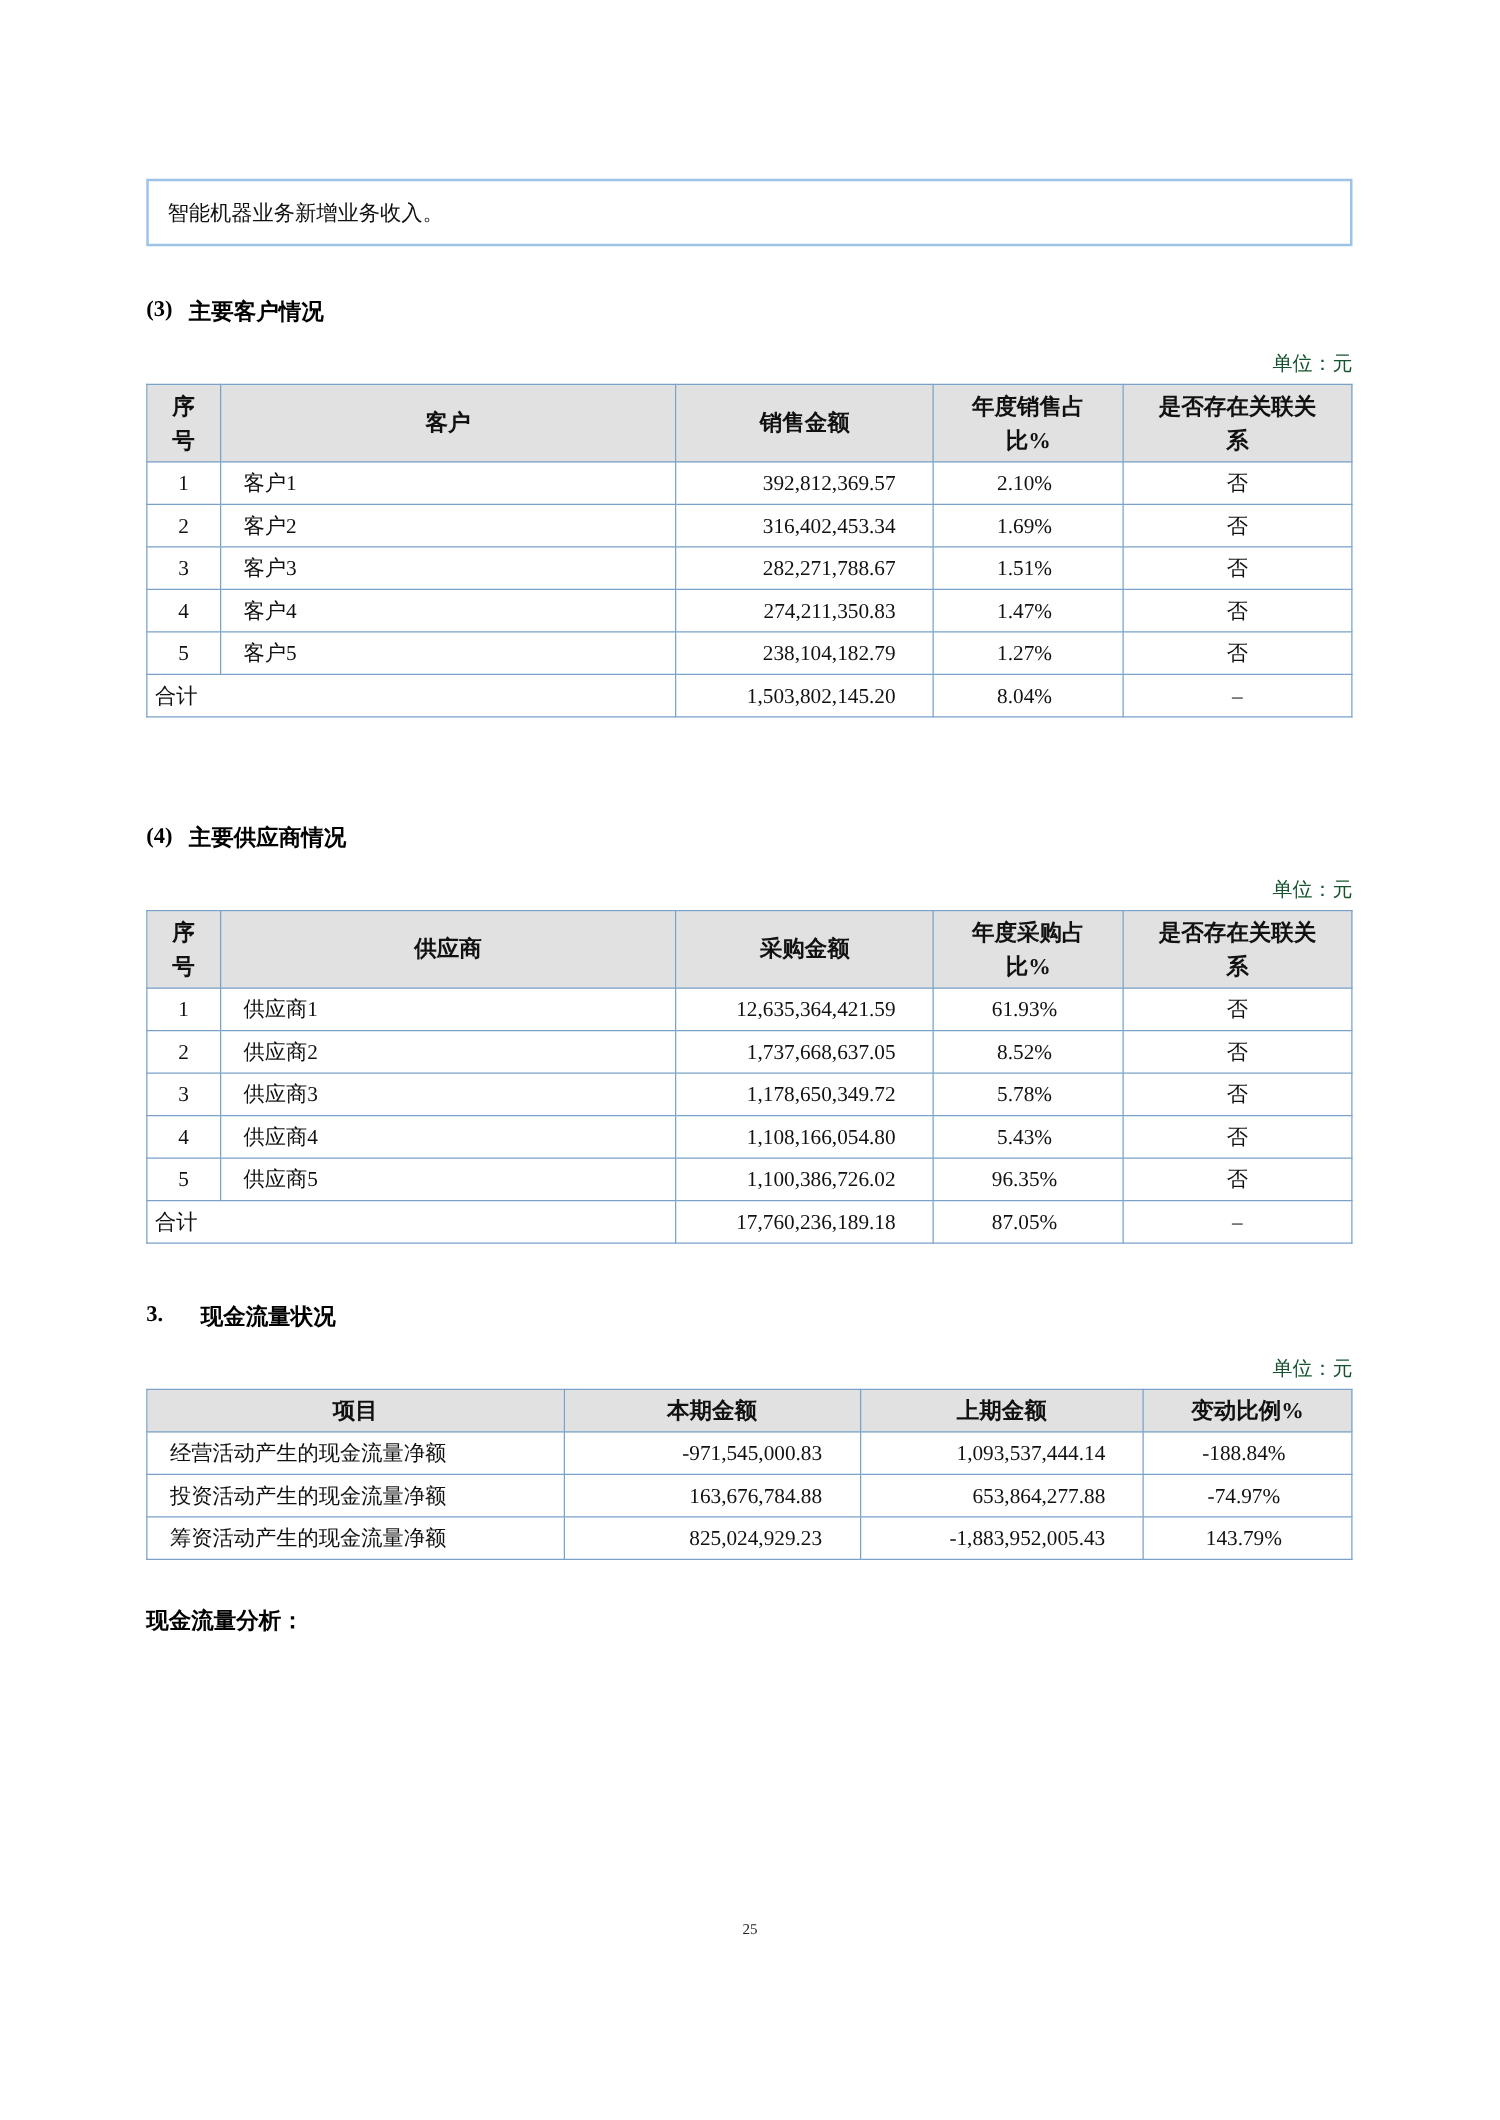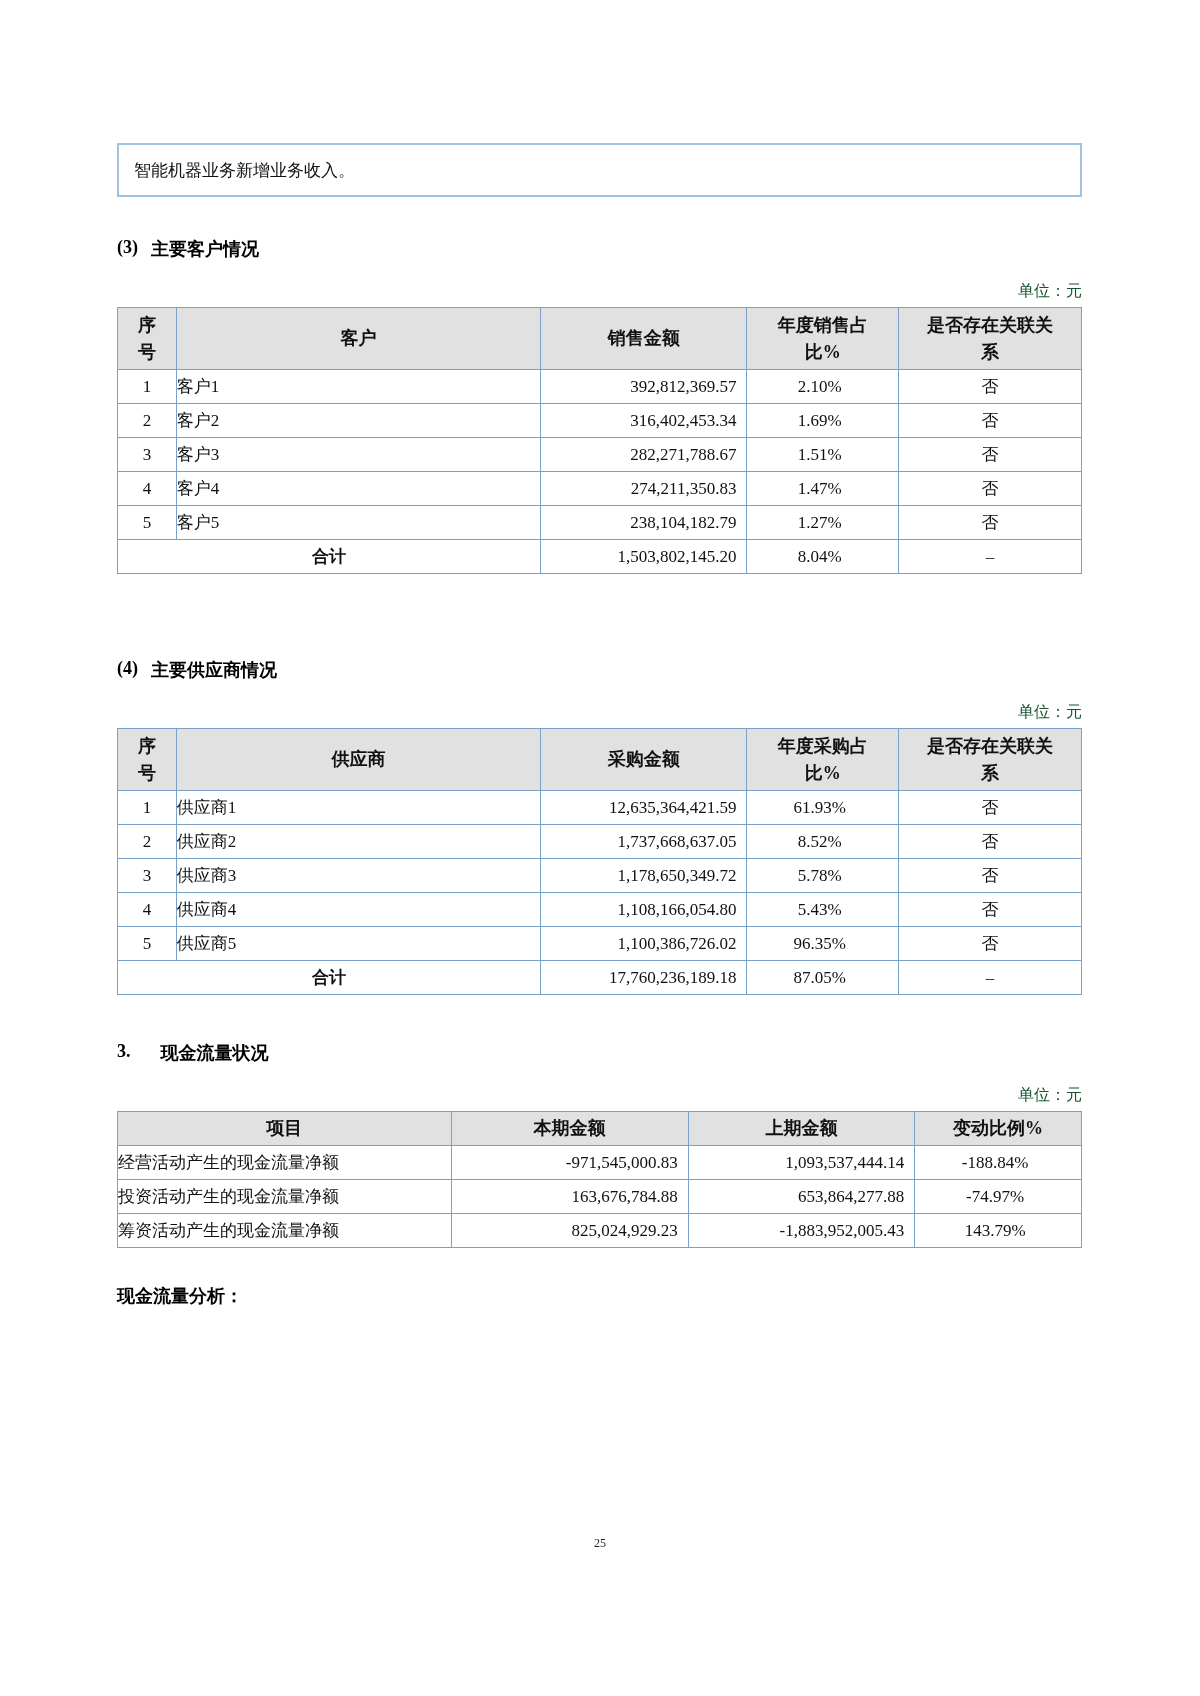--- a/index.html
+++ b/index.html
@@ -28,24 +28,24 @@
   table{width:100%;border-collapse:collapse;table-layout:fixed;margin-top:5px;}
   th,td{border:1px solid #7aa2c9;box-sizing:border-box;}
   th{
     background:#e1e1e1;font-weight:bold;font-size:18px;text-align:center;
     vertical-align:middle;padding:3px 6px;line-height:1.5;word-break:break-all;
   }
   .tbl5 thead th{height:62px;}
   .cf-table thead th{height:30px;}
   td{font-size:17px;height:34px;padding:2px 6px;vertical-align:middle;}
   .c-center{text-align:center;}
-  .c-name{text-align:left;padding-left:0;margin-top:28px;}
-  .c-amt{text-align:right;padding-right:10px;}
+  .c-name{text-align:left;padding-left:18px;margin-top:28px;}
+  .c-amt{text-align:right;padding-right:30px;}
   .c-pct{text-align:center;padding-right:12px;}
-  .total-label{text-align:center;font-weight:bold;}
+  .total-label{font-weight:normal;}
   .w-xu{display:inline-block;max-width:1.3em;}
   .w-pct{display:inline-block;max-width:5.5em;}
   .w-rel{display:inline-block;max-width:7.5em;}
 
   .analysis-box{
     border:2px solid #9dc3e6;margin-top:3px;padding:4px 18px 12px 18px;font-size:17px;
   }
   .analysis-box p{margin:0;line-height:52px;text-indent:2.5em;text-align:justify;}
 
   .pageno{

